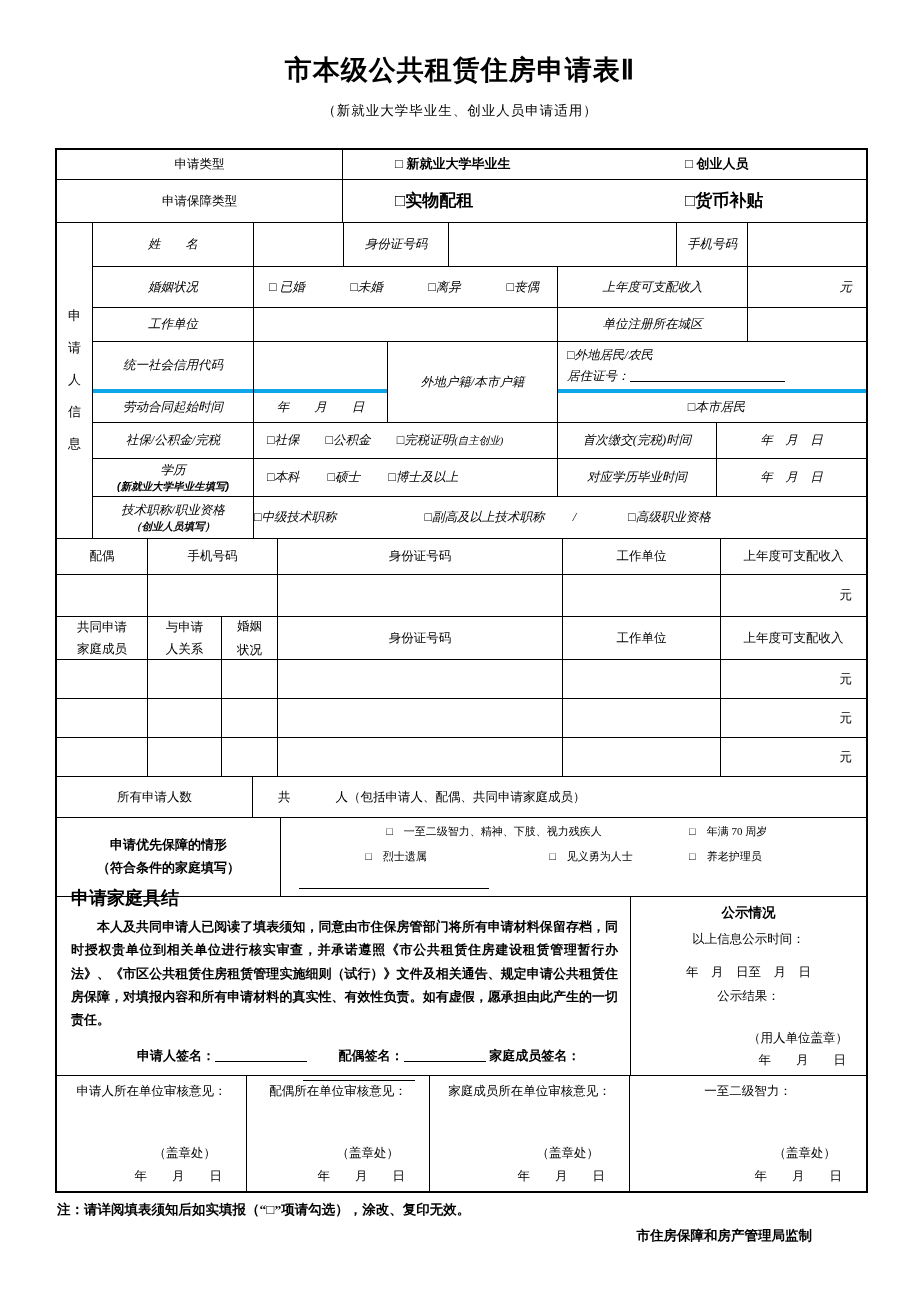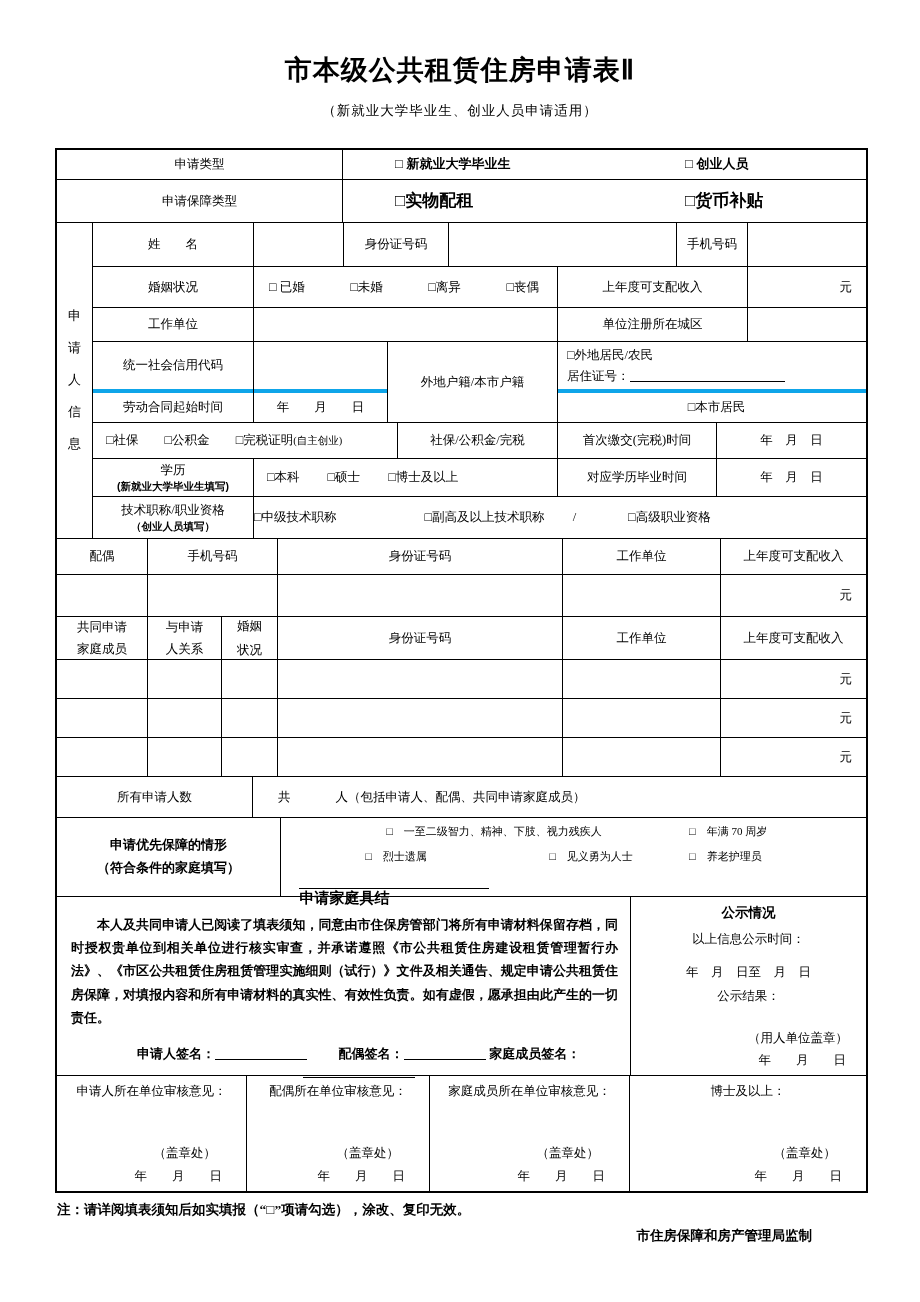--- a/index.html
+++ b/index.html
@@ -12,21 +12,21 @@
   .tr{display:flex;}
   .tr + .tr{border-top:1px solid #000;}
   .c{flex:0 0 auto;box-sizing:border-box;display:flex;align-items:center;justify-content:center;
      text-align:center;font-size:12.5px;line-height:1.45;}
   .c + .c{border-left:1px solid #000;}
   .fx{flex:1 1 auto;}
   .left{justify-content:flex-start;text-align:left;}
   .col{flex-direction:column;align-items:stretch;padding:0;}
   .sc{box-sizing:border-box;display:flex;align-items:center;justify-content:center;}
   .sc + .sc{border-top:4px solid #0ea5e9;}
-  .ir{display:flex;}
+  .ir{display:flex;font-style:italic;}
   .ir + .ir{border-top:1px solid #000;}
   .big{font-size:17px;}
   .b2{font-size:13px;}
   .small{font-size:10.5px;}
   .ul{display:inline-block;border-bottom:1px solid #000;height:13px;vertical-align:-2px;}
   .vcell{width:35px;flex:0 0 35px;display:flex;flex-direction:column;align-items:center;
          justify-content:center;gap:13px;font-size:13px;}
   .unit{justify-content:flex-end;padding-right:14px;}
   .grid{flex:1 1 auto;display:flex;flex-direction:column;}
   .pline{display:flex;align-items:center;height:25px;padding-left:18px;font-size:11px;}
@@ -119,26 +119,26 @@
                 <span>居住证号：</span><span class="ul" style="width:155px"></span>
               </span>
             </div>
             <div class="sc left" style="height:33px;padding-left:9px">
               <span>□本市居民</span>
             </div>
           </div>
         </div>
 
         <div class="ir" style="height:35px">
+          <div class="c" style="width:160px">社保/公积金/完税</div>
           <div class="c left" style="width:304px;padding-left:13px;gap:26px">
             <span>□社保</span>
             <span>□公积金</span>
             <span><span>□完税证明</span><span class="small">(自主创业)</span></span>
           </div>
-          <div class="c" style="width:160px">社保/公积金/完税</div>
           <div class="c" style="width:159px">首次缴交(完税)时间</div>
           <div class="c fx">年　月　日</div>
         </div>
 
         <div class="ir" style="height:37px">
           <div class="c col" style="width:160px;justify-content:center">
             <div style="text-align:center">学历</div>
             <div class="hei small" style="text-align:center">(新就业大学毕业生填写)</div>
           </div>
           <div class="c left" style="width:304px;padding-left:13px;gap:28px">
@@ -258,21 +258,21 @@
           <span>□　养老护理员</span>
         </div>
         <div class="pline">
           <span class="ul" style="width:190px"></span>
         </div>
       </div>
     </div>
 
     <div class="tr" style="height:178px">
       <div class="c col" style="width:573px;padding:5px 12px 8px 14px">
-        <div class="hei" style="text-align:center;font-size:15px">申请家庭具结</div>
+        <div class="hei" style="text-align:left;font-size:18px">申请家庭具结</div>
         <div class="hei decl-body">本人及共同申请人已阅读了填表须知，同意由市住保房管部门将所有申请材料保留存档，同时授权贵单位到相关单位进行核实审查，并承诺遵照《市公共租赁住房建设租赁管理暂行办法》、《市区公共租赁住房租赁管理实施细则（试行）》文件及相关通告、规定申请公共租赁住房保障，对填报内容和所有申请材料的真实性、有效性负责。如有虚假，愿承担由此产生的一切责任。</div>
         <div class="hei" style="margin-top:15px;padding-left:28px;font-size:13px">
           <span>申请人签名：</span><span class="ul" style="width:92px"></span>
           <span style="margin-left:28px">配偶签名：</span><span class="ul" style="width:82px"></span>
           <span>家庭成员签名：</span><span class="ul" style="width:112px"></span>
         </div>
       </div>
       <div class="c pub fx">
         <div class="hei" style="text-align:center;font-size:13.5px;margin-bottom:7px">公示情况</div>
         <div>以上信息公示时间：</div>
@@ -295,21 +295,21 @@
         <div style="flex:1">配偶所在单位审核意见：</div>
         <div style="text-align:right;padding-right:22px">（盖章处）</div>
         <div style="text-align:right;padding-right:16px;margin-top:5px">年　　月　　日</div>
       </div>
       <div class="c appr" style="width:200px">
         <div style="flex:1">家庭成员所在单位审核意见：</div>
         <div style="text-align:right;padding-right:22px">（盖章处）</div>
         <div style="text-align:right;padding-right:16px;margin-top:5px">年　　月　　日</div>
       </div>
       <div class="c appr fx">
-        <div style="flex:1">博士及以上：</div>
+        <div style="flex:1">一至二级智力：</div>
         <div style="text-align:right;padding-right:22px">（盖章处）</div>
         <div style="text-align:right;padding-right:16px;margin-top:5px">年　　月　　日</div>
       </div>
     </div>
 
   </div>
 
   <div class="note">注：请详阅填表须知后如实填报（“□”项请勾选），涂改、复印无效。</div>
   <div class="issuer">市住房保障和房产管理局监制</div>
 

